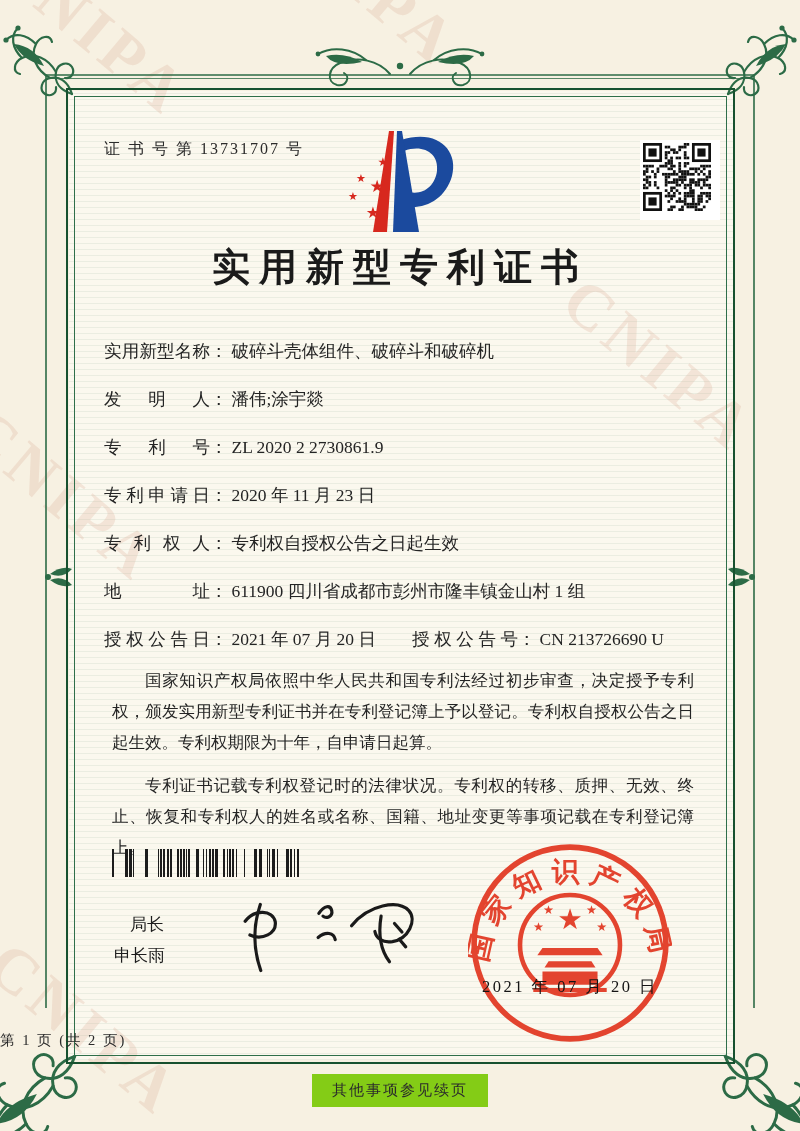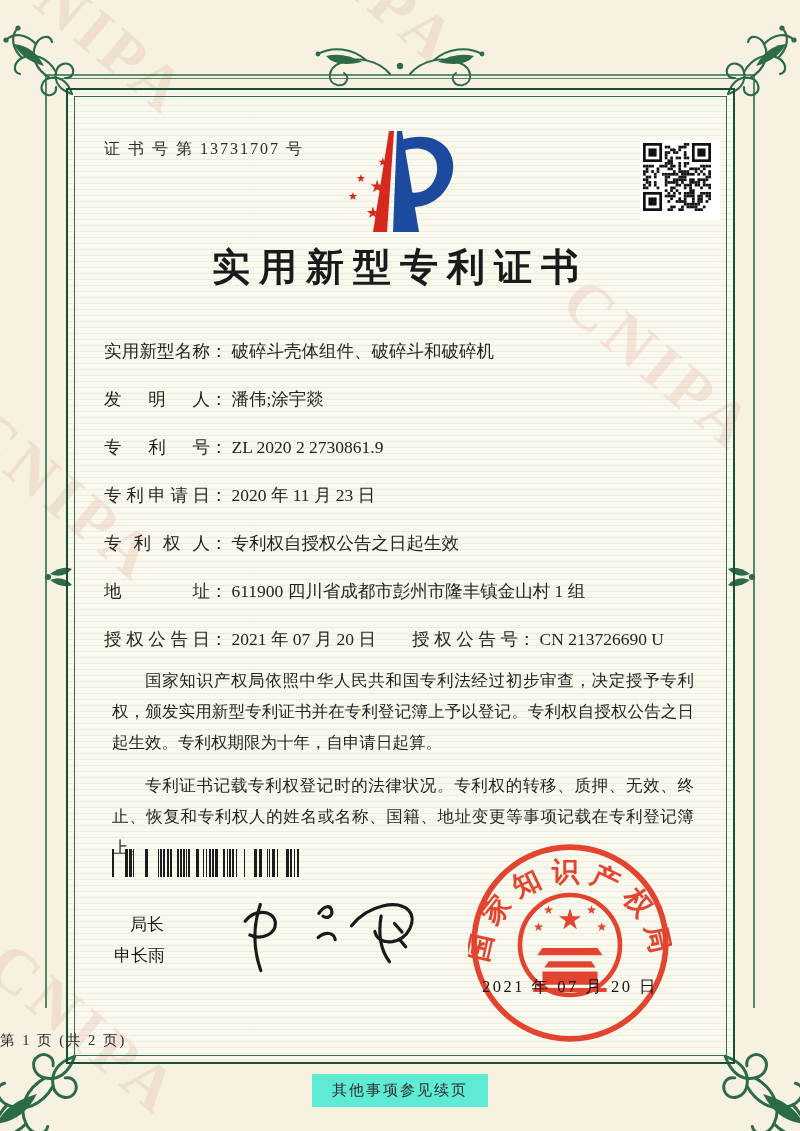--- a/index.html
+++ b/index.html
@@ -28,21 +28,21 @@
   .body-text p{margin:12px;text-indent:2em;}
   .barcode{position:absolute;left:112px;top:849px;}
   .sig-title{position:absolute;left:114px;top:913px;font-size:17px;color:#1d1d1d;margin-left:16px;}
   .sig-name{position:absolute;left:114px;top:944px;font-size:17px;color:#1d1d1d;text-align:center;}
   .signature{position:absolute;left:232px;top:891px;}
   .seal{position:absolute;left:468px;top:841px;width:204px;height:204px;opacity:0.95;}
   .seal-date{position:absolute;left:478px;top:976px;width:184px;text-align:center;font-size:16.5px;
         letter-spacing:2.5px;color:#141414;z-index:6;}
   .page-info{position:absolute;left:0;right:0;top:1031px;font-size:14.5px;letter-spacing:2px;color:#2b2b2b;}
   .note{position:absolute;left:0;right:0;top:1074px;text-align:center;}
-  .note span{display:inline-block;background:#5eead4;padding:7px 20px;font-size:15px;letter-spacing:2px;color:#2b2b2b;}
+  .note span{display:inline-block;background:#84cc16;padding:7px 20px;font-size:15px;letter-spacing:2px;color:#2b2b2b;}
   .z1{z-index:1}.z2{z-index:2}.z3{z-index:3}.z4{z-index:4}.z5{z-index:5}
 </style>
 </head>
 <body>
 
 <div class="page">
 
   <div class="inner-paper z1"></div>
 
   <div class="watermark z2" style="left:-22px;top:-8px;">CNIPA</div>

